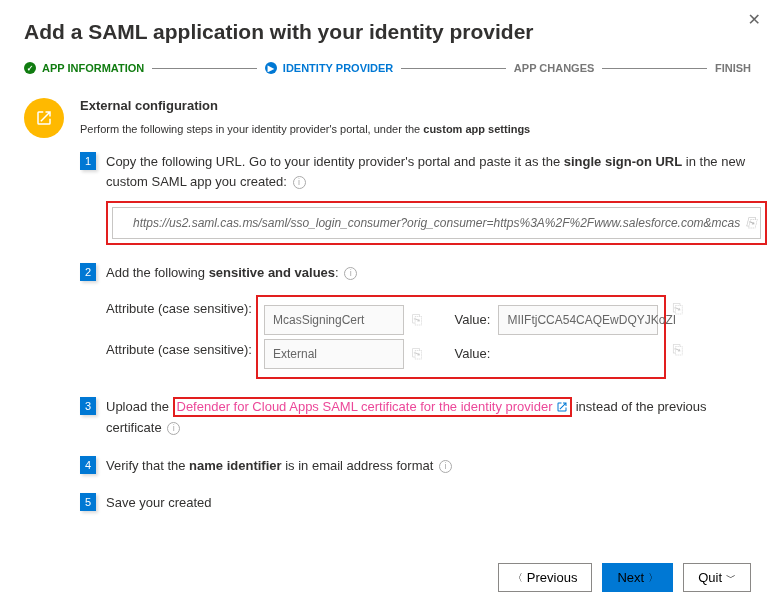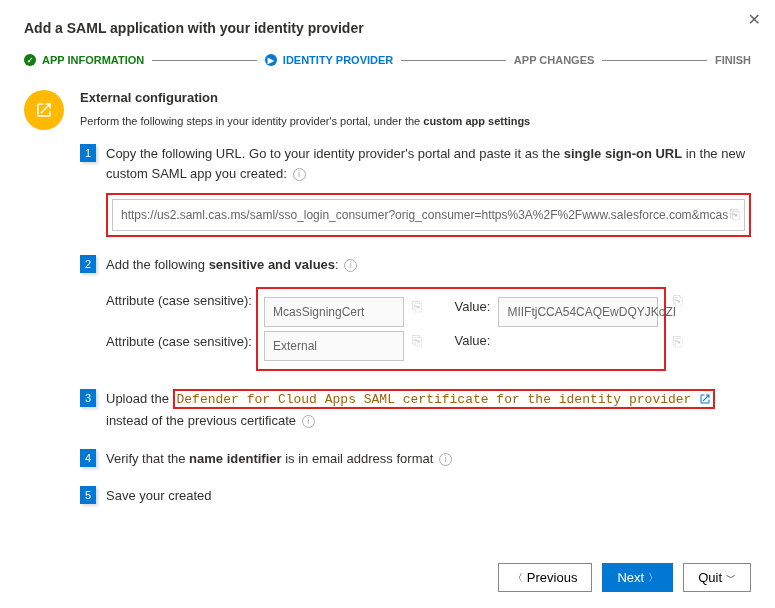--- a/index.html
+++ b/index.html
@@ -15,21 +15,21 @@
   }
   .close-x {
     position: absolute;
     top: 10px;
     right: 14px;
     font-size: 16px;
     color: #666;
     cursor: pointer;
   }
   h1 {
-    font-size: 14px;
+    font-size: 21px;
     font-weight: 600;
     margin-bottom: 18px;
   }
   .stepper {
     display: flex;
     align-items: center;
     font-size: 11px;
     font-weight: 600;
     color: #777;
     margin-bottom: 24px;
@@ -72,56 +72,57 @@
     line-height:11px; vertical-align: middle; margin-left:2px;
   }
 
   .url-box {
     margin-top: 10px;
     border: 2px solid #e21e1e;
     padding: 4px;
   }
   .url-inner {
     border: 1px solid #c8c6c4;
-    padding: 6px 8px;
+    padding: 6px 20px;
     font-size: 12px;
     color: #666;
     white-space: nowrap;
     overflow: hidden;
     position: relative;
+    font-style: italic;
   }
   .copy-right-icon {
     position:absolute; right:4px; top:50%; transform:translateY(-50%);
     color:#bbb; font-size:13px;
   }
 
   .attr-zone { border:2px solid #e21e1e; padding:4px 6px; margin-top:6px; display:inline-block; }
-  .attr-row { display:flex; align-items:flex-start; gap:8px; margin:4px 0; font-size:13px; }
+  .attr-row { display:flex; align-items:center; gap:8px; margin:4px 0; font-size:13px; }
   .attr-label { width: 150px; }
   .attr-input {
     border:1px solid #c8c6c4; padding:5px 8px; font-size:12px; color:#666;
     width: 140px; background:#fafafa;
   }
   .val-label { width:42px; text-align:right; margin-left:18px; }
   .val-input { width: 160px; }
   .copy-sm { color:#ccc; font-size:13px; }
 
   .cert-link-wrap { border:2px solid #e21e1e; display:inline; padding:0 2px 1px; }
-  a.link { color:#a16207; text-decoration:none;font-family:Liberation Mono, monospace; }
+  a.link { color:#ec4899; text-decoration:none; }
   .ext-icon { display:inline-block; vertical-align:-2px; }
 
   .footer {
     position:absolute; bottom:16px; right:24px;
     display:flex; gap:10px;
   }
   .btn {
     font-size:13px; padding:6px 14px; border:1px solid #8a8886;
     background:#fff; cursor:pointer; display:flex; align-items:center; gap:4px;
   }
-  .btn.primary { background:#0078d4; color:#ffffff; border-color:#0078d4; }
+  .btn.primary { background:#0078d4; color:#000000; border-color:#0078d4; }
   .chev { font-size:10px; }
 </style>
 </head>
 <body>
 
 <div class="close-x">✕</div>
 
 <h1>Add a SAML application with your identity provider</h1>
 
 <div class="stepper">

